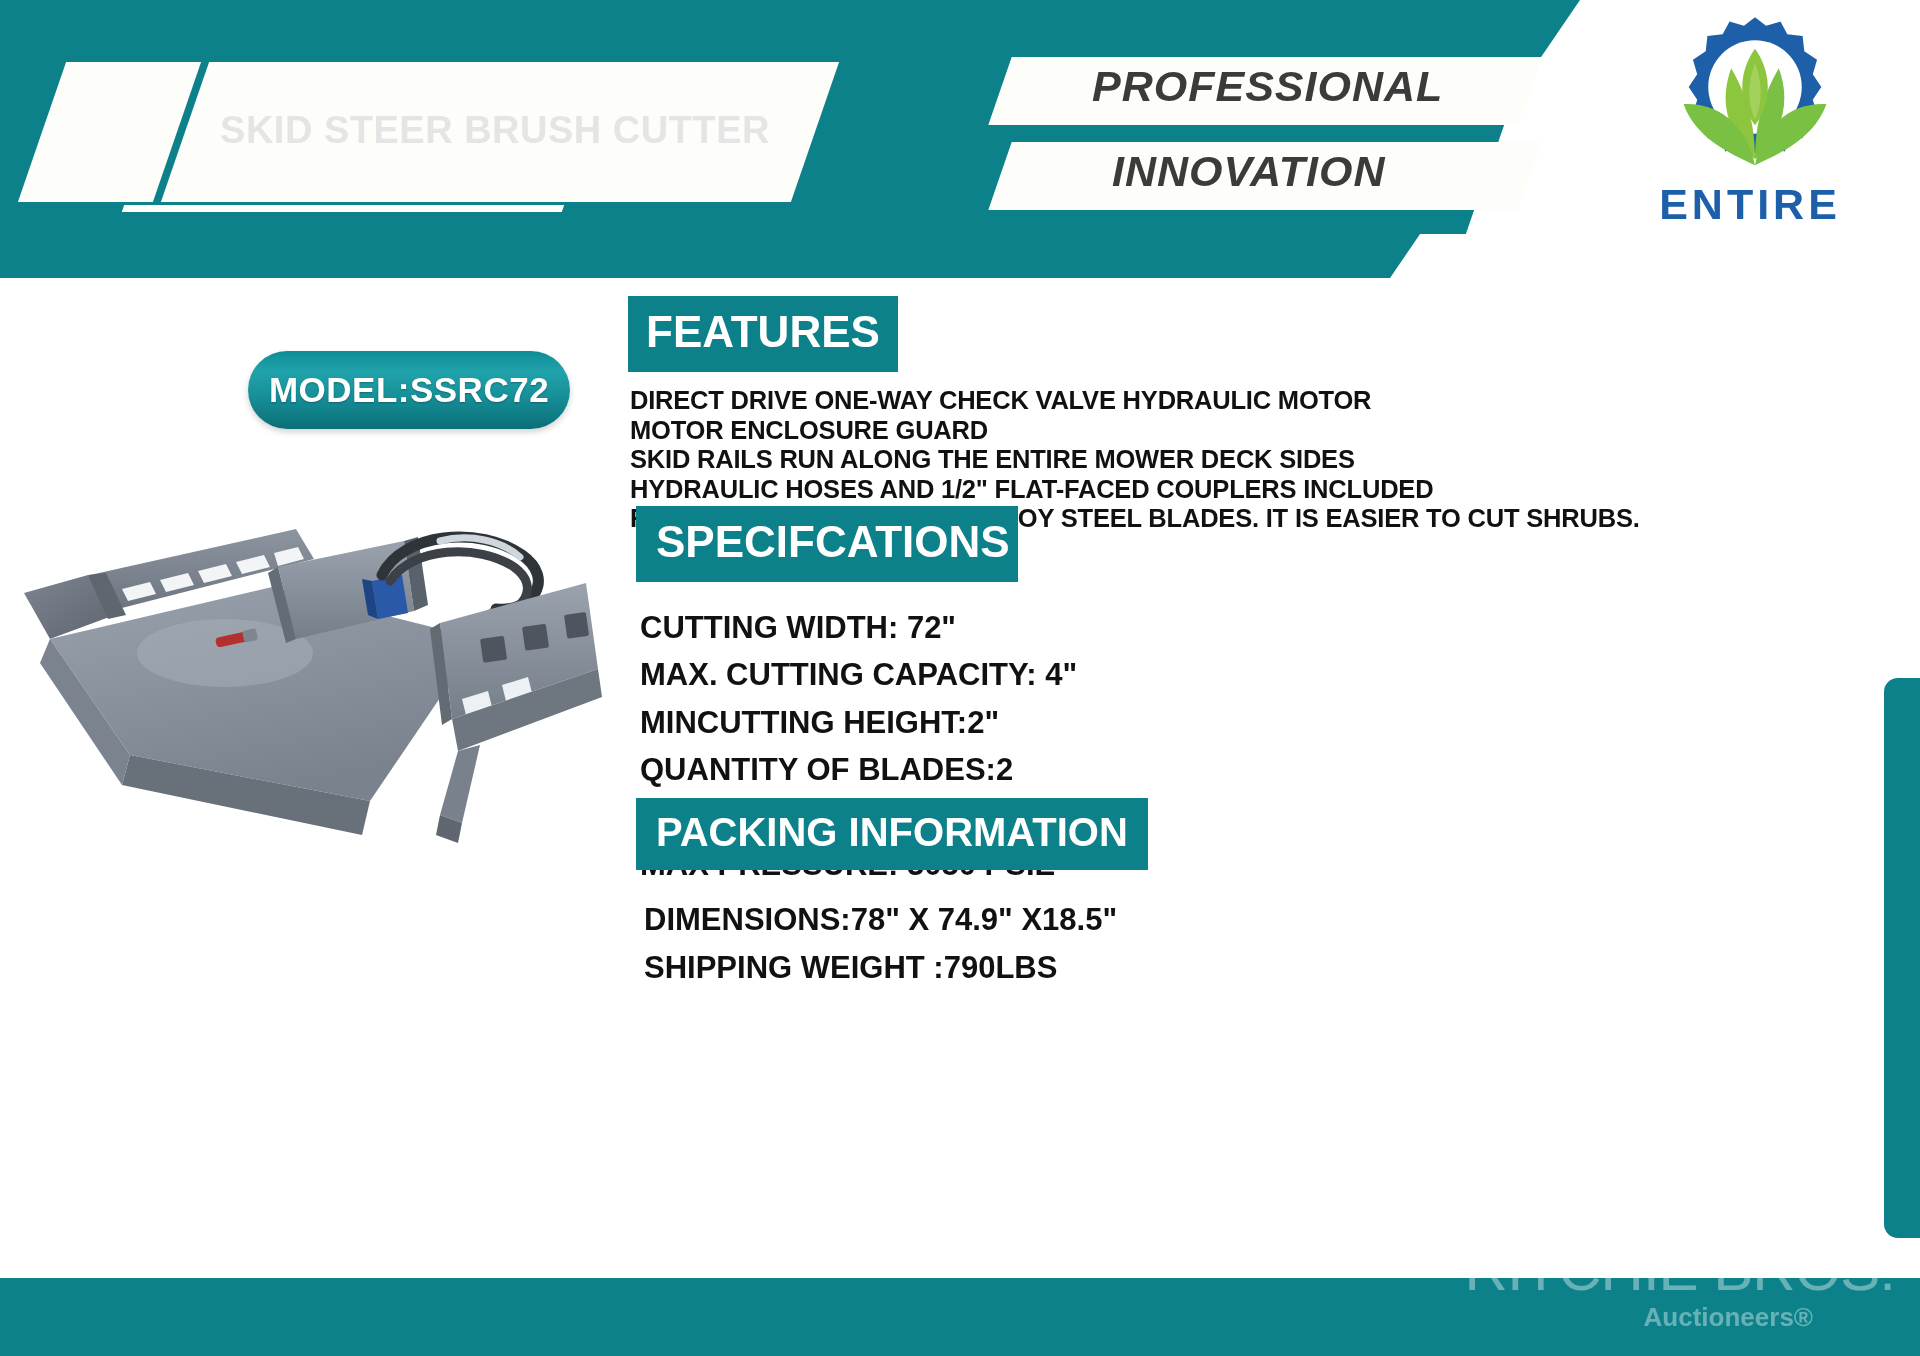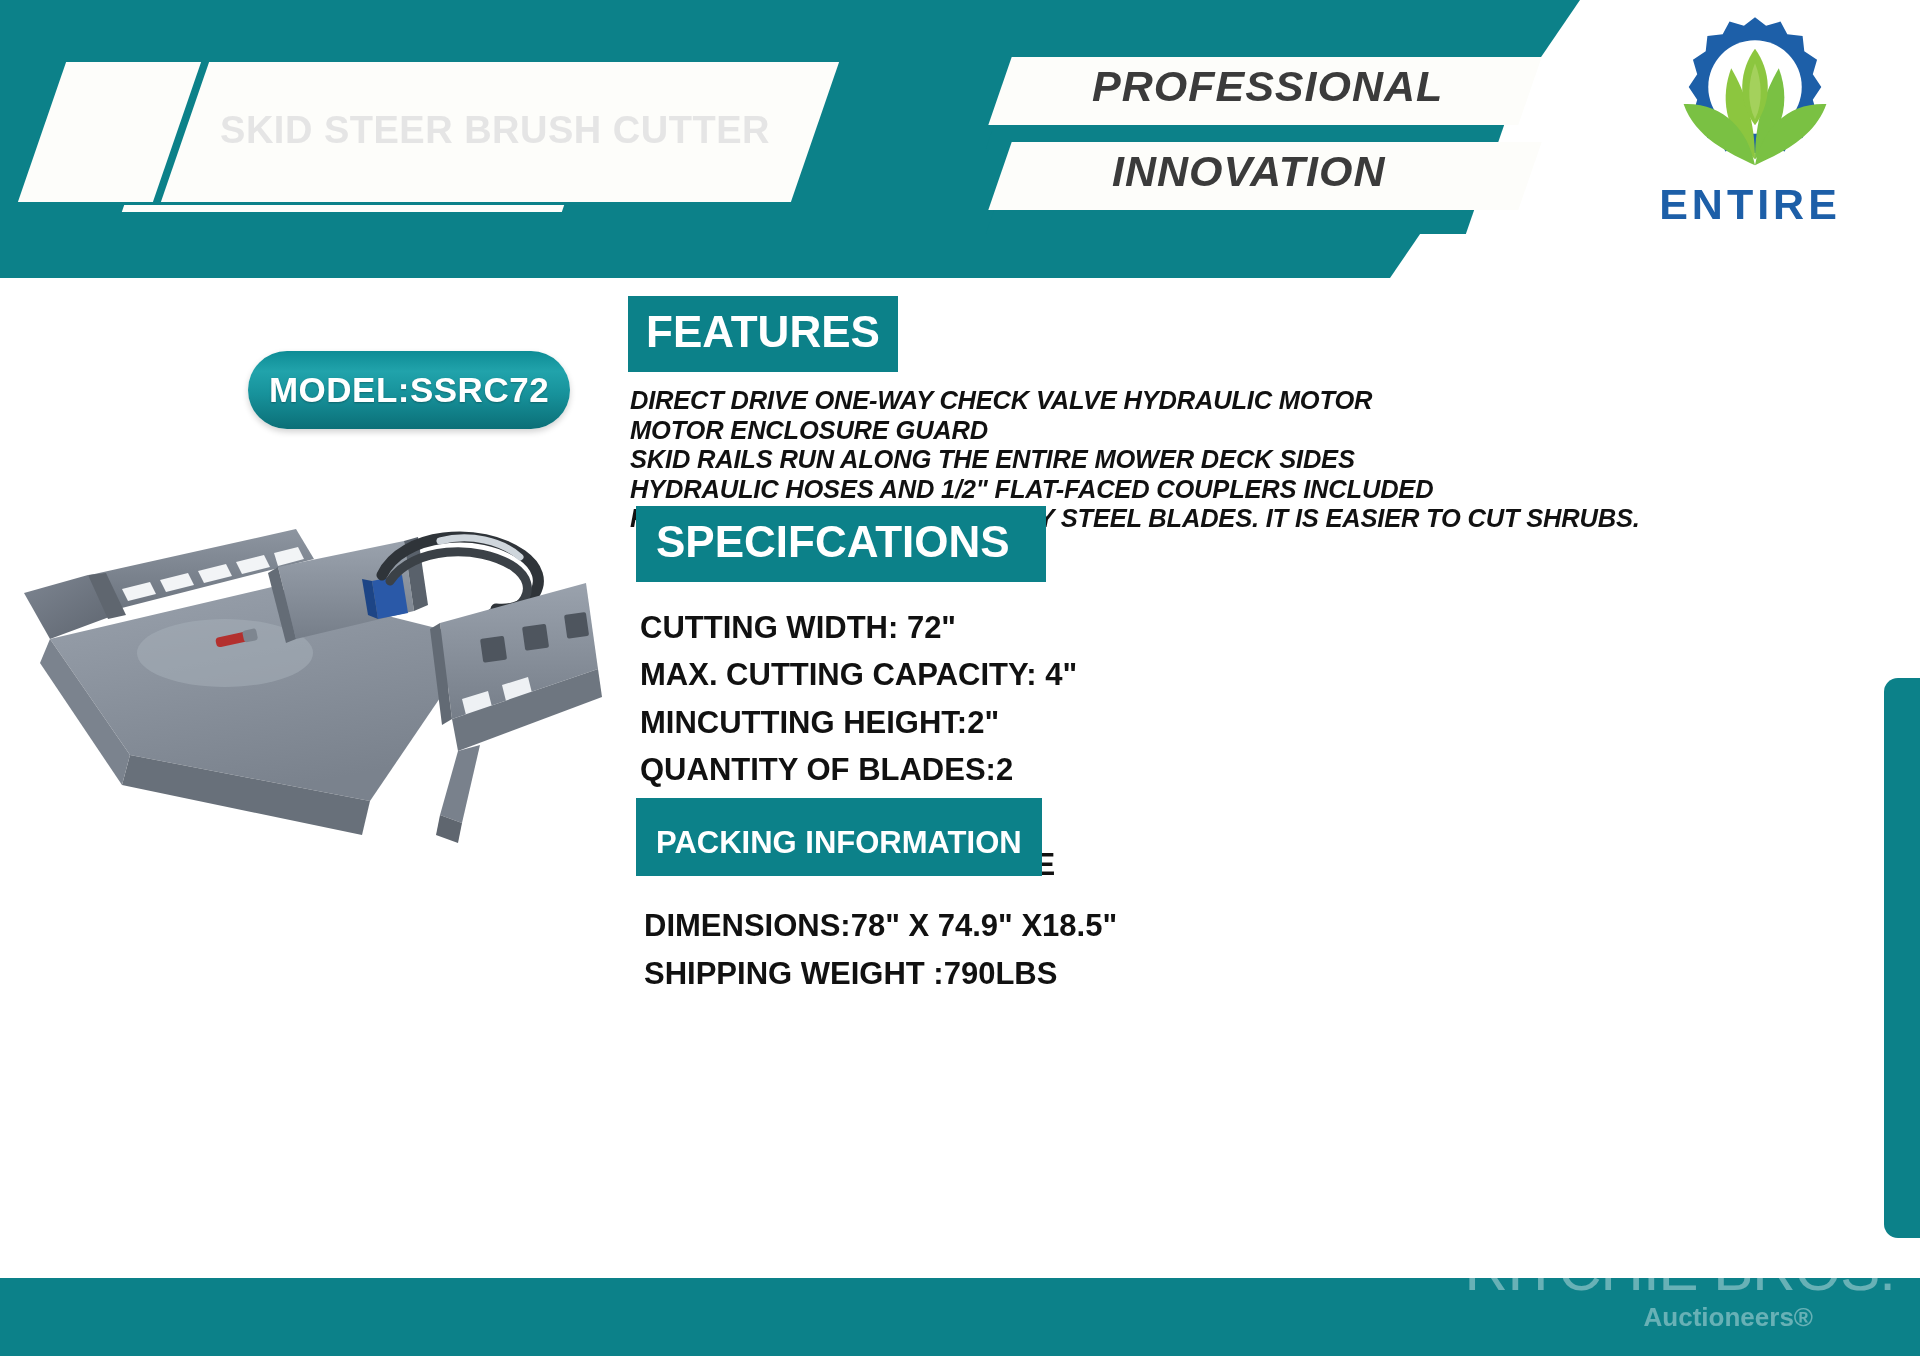--- a/index.html
+++ b/index.html
@@ -107,29 +107,29 @@
   }
 
   
   .content{ position:absolute; left:628px; top:0; width:1270px; }
 
   .sec-head{
     display:inline-block; background:#0c8189; color:#ffffff;
     font-weight:700; line-height:1; white-space:nowrap;
   }
   .head-features{ padding:14px 18px 18px 18px; font-size:44px; }
-  .head-specs{ padding:14px 36px 18px 20px; font-size:44px; }
-  .head-packing{ padding:29px 20px 18px 20px; font-size:31px; }
+  .head-specs{ padding:14px 8px 18px 20px; font-size:44px; }
+  .head-packing{ padding:14px 20px 18px 20px; font-size:40px; }
 
   .feature-list{
     margin-top:14px; margin-left:2px;
     font-size:25.5px; font-weight:600; color:#111; line-height:1.16;
     letter-spacing:-.2px;
   }
-  .feature-list div{ white-space:nowrap;font-style:italic; }
+  .feature-list div{ white-space:nowrap; }
 
   .spec-list{
     margin-top:22px; margin-left:4px;
     font-size:31px; font-weight:600; color:#111; line-height:1.53;
   }
   .spec-list div{ white-space:nowrap; }
 
   .pack-list{
     margin-top:26px; margin-left:8px;
     font-size:31px; font-weight:600; color:#111; line-height:1.55;

